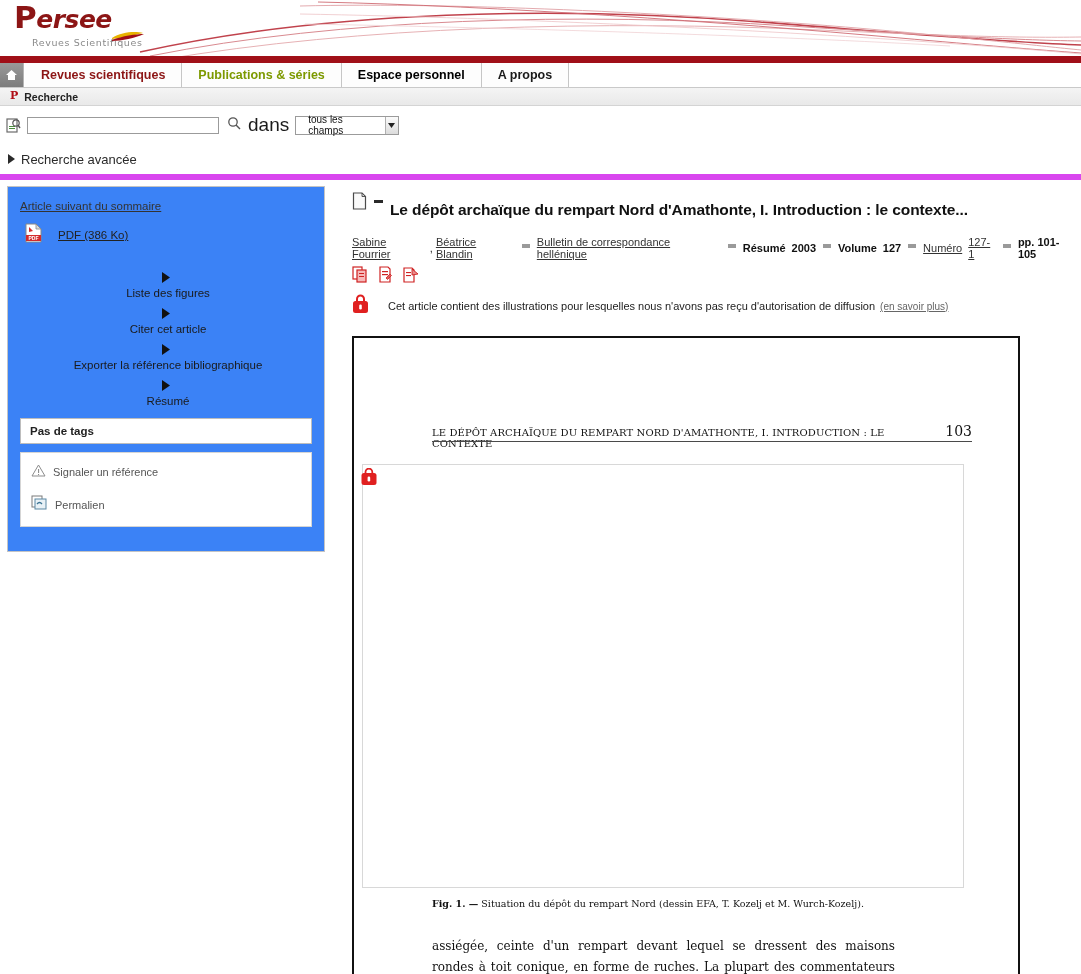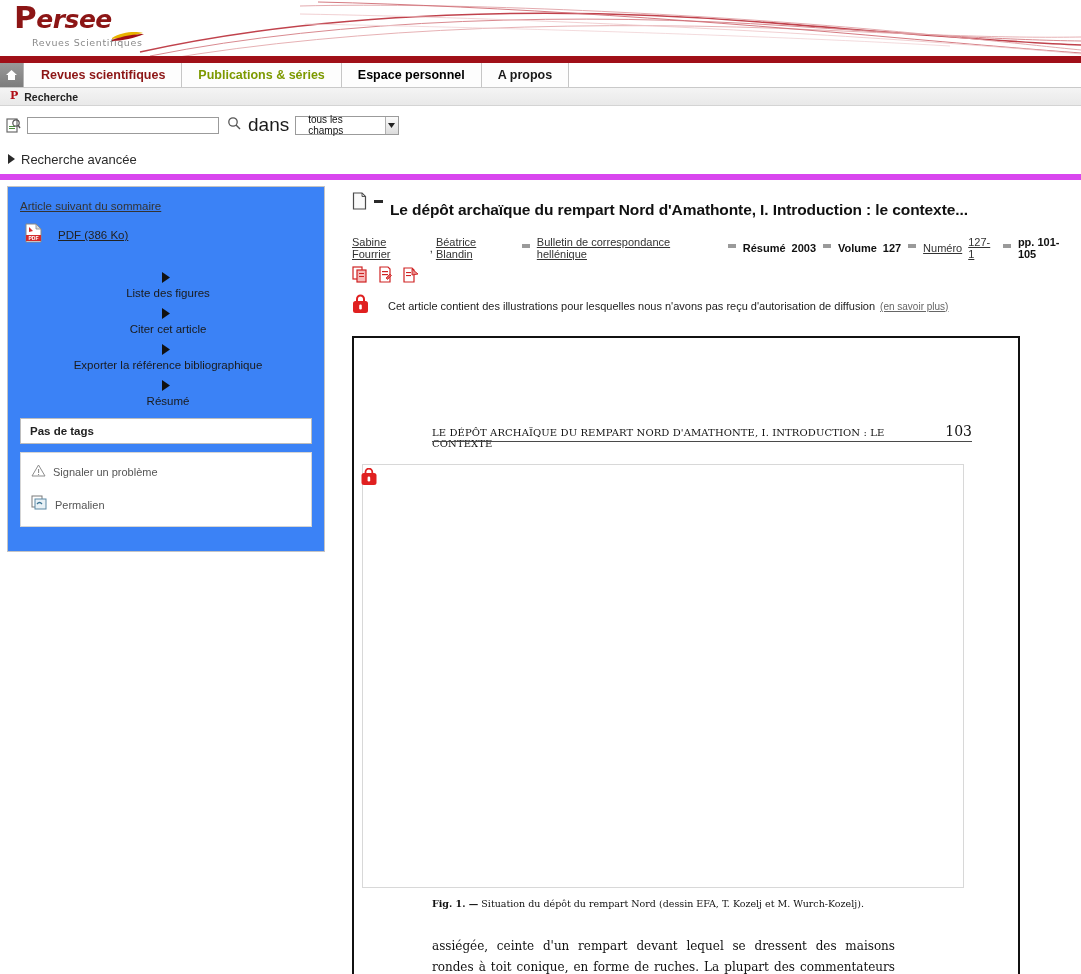--- a/index.html
+++ b/index.html
@@ -365,21 +365,21 @@
 
       <div class="tools-box">
         <div class="tool-row">
           <span>
             <svg width="15" height="13" viewBox="0 0 15 13">
               <path d="M7.5 1 L14 12 H1 Z" fill="#ffffff" stroke="#8d8d8d" stroke-width="1"></path>
               <rect x="7" y="5" width="1.1" height="4" fill="#8d8d8d"></rect>
               <rect x="7" y="10" width="1.1" height="1.1" fill="#8d8d8d"></rect>
             </svg>
           </span>
-          <span class="tool-label">Signaler un problème</span>
+          <span class="tool-label">Signaler un référence</span>
         </div>
         <div class="tool-row">
           <span>
             <svg width="17" height="15" viewBox="0 0 17 15">
               <rect x="1" y="1" width="10" height="11" fill="#fff" stroke="#7a7a7a" stroke-width="1"></rect>
               <rect x="4" y="4" width="11" height="10" fill="#e8f1f6" stroke="#5b87a3" stroke-width="1"></rect>
               <path d="M6 9 q2.5 -3 5 0" fill="none" stroke="#3d7595" stroke-width="1.3"></path>
             </svg>
           </span>
           <span class="tool-label">Permalien</span>

